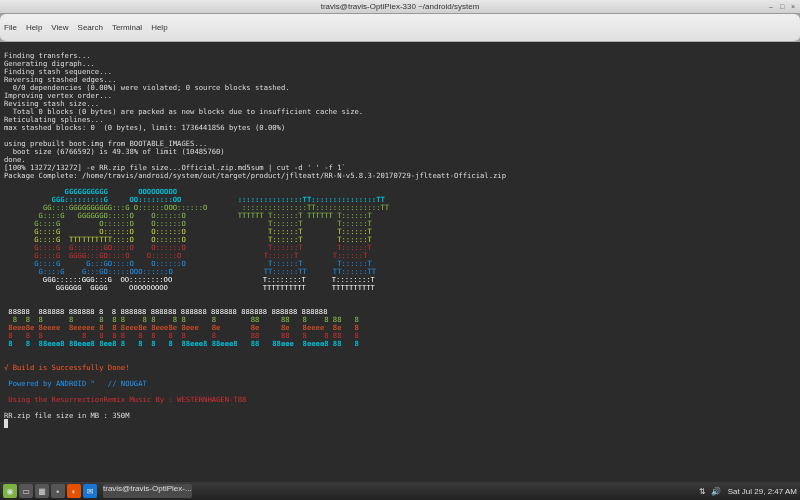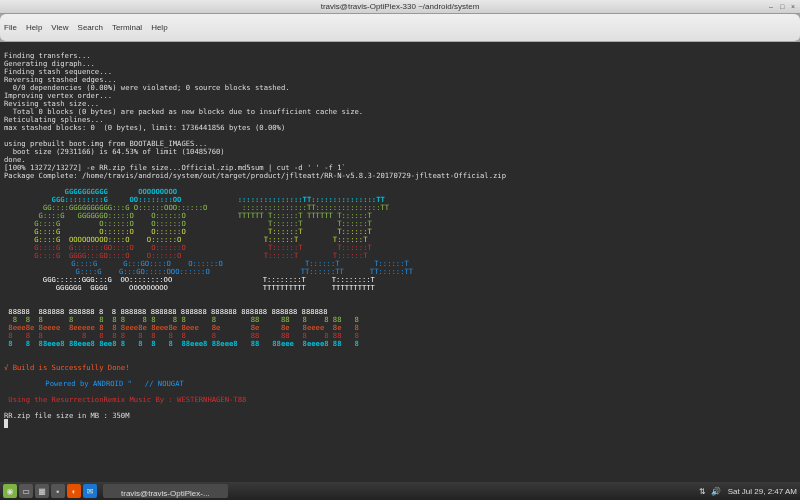--- a/index.html
+++ b/index.html
@@ -8,28 +8,28 @@
     .titlebar { height: 14px; background: linear-gradient(#e8e8e8,#d0d0d0); display: flex; align-items: center; justify-content: center; position: relative; font-size: 8px; color: #333; border-bottom: 1px solid #999; }
     .titlebar-controls { position: absolute; right: 3px; display: flex; gap: 3px; }
     .titlebar-controls span { width: 8px; height: 8px; font-size: 7px; line-height: 8px; text-align: center; cursor: pointer; color: #555; }
     .menubar { height: 28px; background: linear-gradient(#f0f0f0,#e0e0e0); display: flex; align-items: center; padding: 0 4px; font-size: 8px; color: #333; gap: 9px; border-bottom: 1px solid #aaa; border-radius: 6px; }
     .menubar span { cursor: pointer; }
     .terminal { flex: 1; background: #2b2b2b; padding: 2px 4px; font-family: "DejaVu Sans Mono", monospace; font-size: 7.2px; line-height: 8px; color: #ddd; white-space: pre; overflow: hidden; }
     .c-cyan { color: #00bcd4; font-weight: bold; }
     .c-green { color: #8bc34a; }
     .c-yellow { color: #cddc39; }
     .c-red { color: #d32f2f; }
-    .c-blue { color: #2196f3; margin-left: 37px; }
+    .c-blue { color: #2196f3; }
     .c-white { color: #fff; font-family: Liberation Mono, monospace; }
     .c-orange { color: #ff5722; }
     .cursor { background: #ddd; color: #2b2b2b; }
     .taskbar { position: absolute; bottom: 0; left: 0; right: 0; height: 18px; background: linear-gradient(#3a3a3a,#222); display: flex; align-items: center; padding: 0 3px; font-size: 8px; color: #ddd; }
     .taskbar-left { display: flex; gap: 2px; align-items: center; }
     .tb-icon { width: 14px; height: 14px; background: #555; border-radius: 2px; display: flex; align-items: center; justify-content: center; font-size: 8px; cursor: pointer; }
-    .tb-app { height: 14px; padding: 0 18px; background: #4a4a4a; border-radius: 2px; display: flex; align-items: flex-end; font-size: 8px; cursor: pointer; margin-left: 4px; }
+    .tb-app { height: 14px; padding: 0 0; background: #4a4a4a; border-radius: 2px; display: flex; align-items: flex-start; font-size: 8px; cursor: pointer; margin-left: 4px; }
     .taskbar-right { margin-left: auto; display: flex; gap: 6px; align-items: center; font-size: 8px; }
   </style>
 </head>
 <body>
 
 <div class="window">
   <div class="titlebar">
     <span>travis@travis-OptiPlex-330 ~/android/system</span>
     <div class="titlebar-controls">
       <span>–</span>
@@ -51,32 +51,32 @@
 <span>Finding stash sequence...</span>
 <span>Reversing stashed edges...</span>
 <span>  0/0 dependencies (0.00%) were violated; 0 source blocks stashed.</span>
 <span>Improving vertex order...</span>
 <span>Revising stash size...</span>
 <span>  Total 0 blocks (0 bytes) are packed as new blocks due to insufficient cache size.</span>
 <span>Reticulating splines...</span>
 <span>max stashed blocks: 0  (0 bytes), limit: 1736441856 bytes (0.00%)</span>
 
 <span>using prebuilt boot.img from BOOTABLE_IMAGES...</span>
-<span>  boot size (2931166) is 64.53% of limit (10485760)</span>
+<span>  boot size (6766592) is 49.38% of limit (10485760)</span>
 <span>done.</span>
 <span>[100% 13272/13272] -e RR.zip file size...Official.zip.md5sum | cut -d ' ' -f 1`</span>
 <span>Package Complete: /home/travis/android/system/out/target/product/jflteatt/RR-N-v5.8.3-20170729-jflteatt-Official.zip</span>
 
 <span class="c-cyan">              GGGGGGGGGG       OOOOOOOOO</span>
 <span class="c-cyan">           GGG:::::::::G     OO::::::::OO             :::::::::::::::TT:::::::::::::::TT</span>
 <span class="c-green">         GG::::GGGGGGGGGG:::G O::::::OOO::::::O        :::::::::::::::TT:::::::::::::::TT</span>
 <span class="c-green">        G::::G   GGGGGGO:::::O    O::::::O            TTTTTT T::::::T TTTTTT T::::::T</span>
 <span class="c-green">       G::::G         O::::::O    O::::::O                   T::::::T        T::::::T</span>
 <span class="c-yellow">       G::::G         O::::::O    O::::::O                   T::::::T        T::::::T</span>
-<span class="c-yellow">       G::::G  OOOOOOOOO::::O    O::::::O                   T::::::T        T::::::T</span>
+<span class="c-yellow">       G::::G  TTTTTTTTTT::::O    O::::::O                   T::::::T        T::::::T</span>
 <span class="c-red">       G::::G  G:::::::GO::::O    O::::::O                   T::::::T        T::::::T</span>
 <span class="c-red">       G::::G  GGGG:::GO::::O    O::::::O                   T::::::T        T::::::T</span>
 <span class="c-blue">       G::::G      G:::GO::::O    O::::::O                   T::::::T        T::::::T</span>
 <span class="c-blue">        G::::G    G:::GO:::::OOO::::::O                     TT::::::TT      TT::::::TT</span>
 <span class="c-white">         GGG::::::GGG:::G  OO::::::::OO                     T::::::::T      T::::::::T</span>
 <span class="c-white">            GGGGGG  GGGG     OOOOOOOOO                      TTTTTTTTTT      TTTTTTTTTT</span>
 
 
 <span class="c-white"> 88888  888888 888888 8  8 888888 888888 888888 888888 888888 888888 888888</span>
 <span class="c-green">  8  8  8      8      8  8 8    8 8    8 8      8        88     88   8    8 88   8</span>

